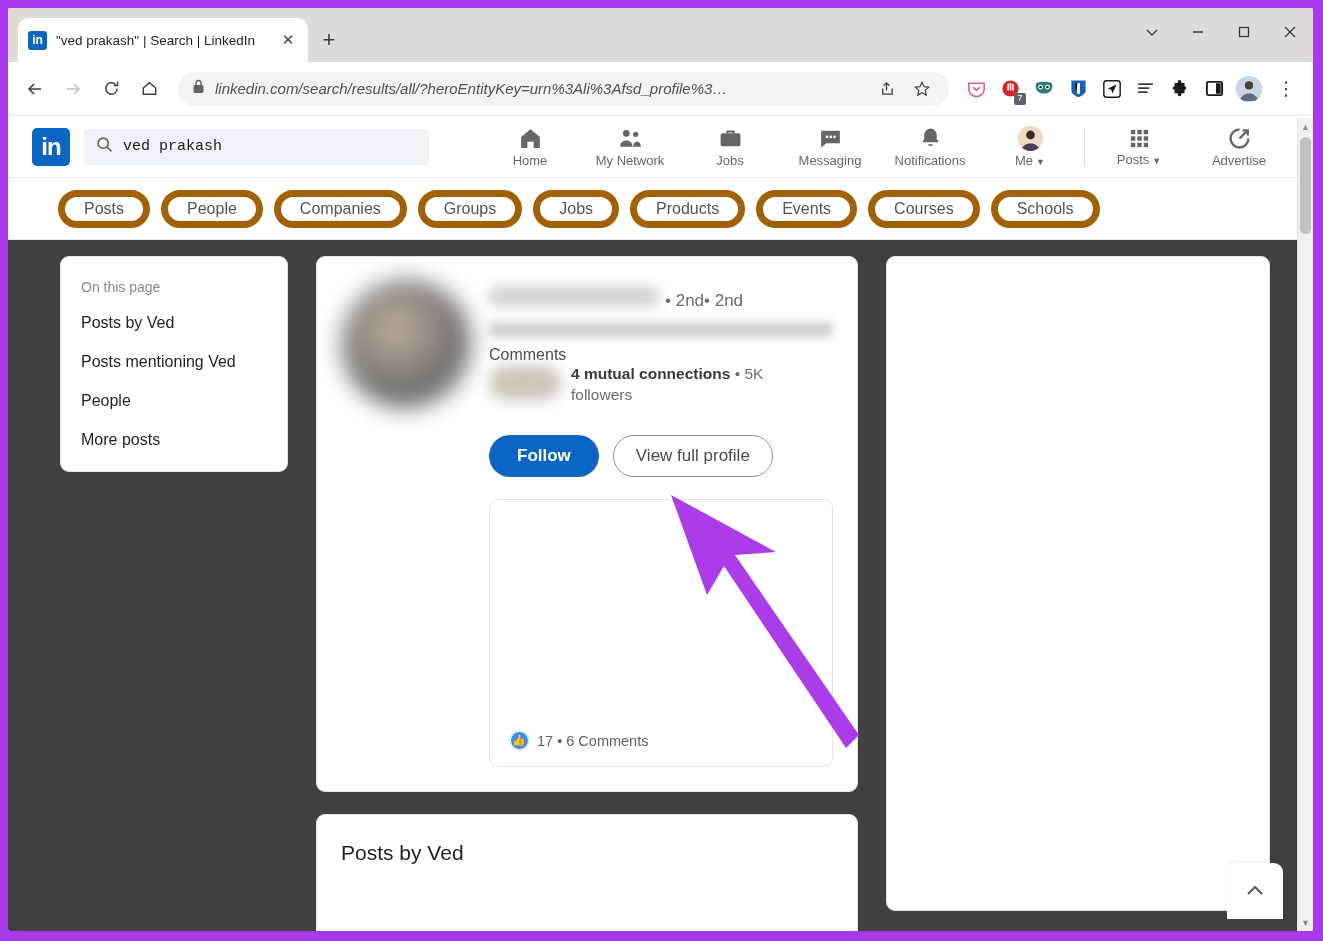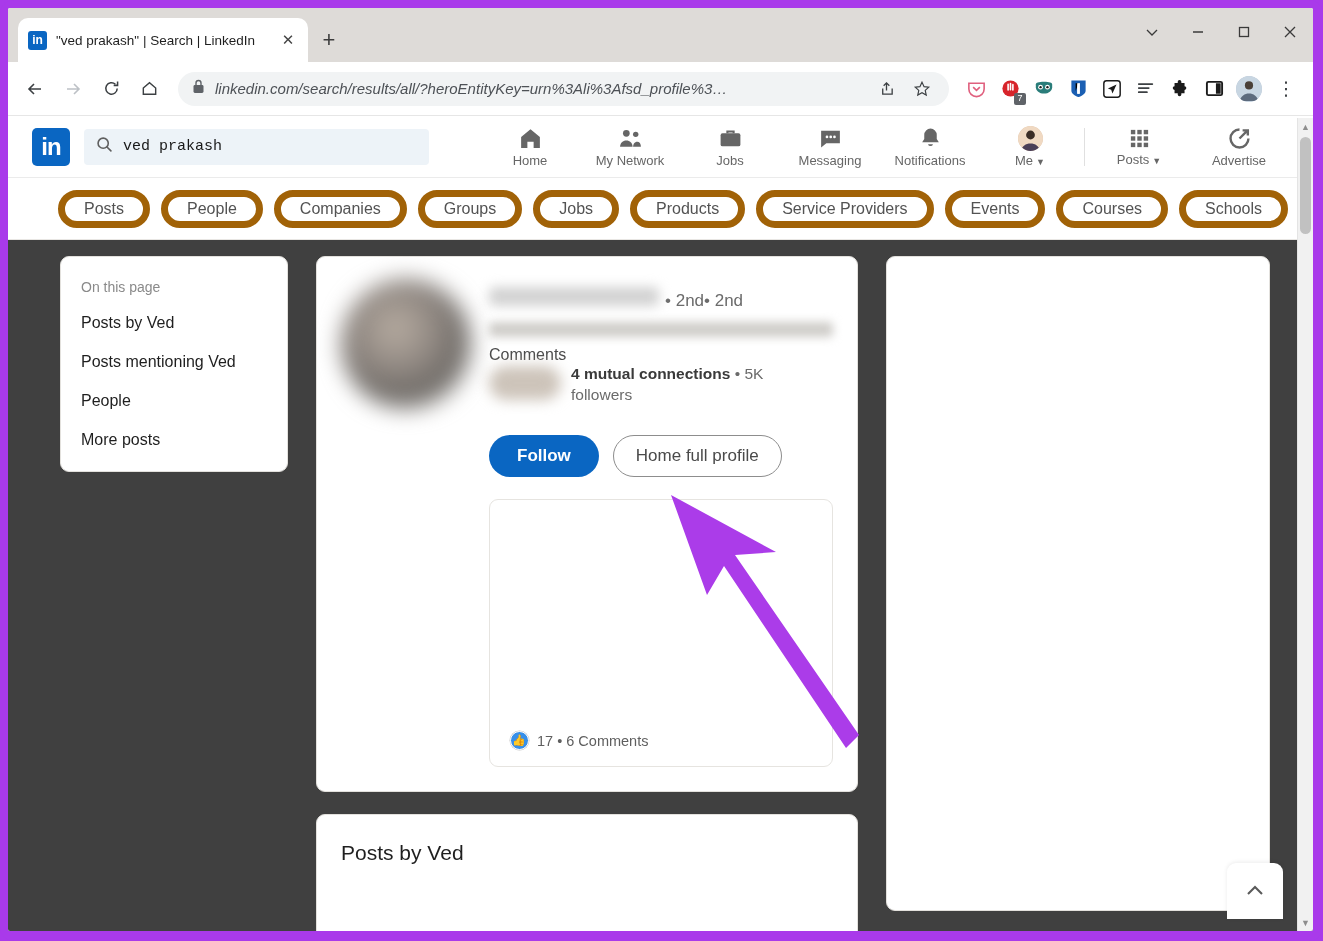--- a/index.html
+++ b/index.html
@@ -478,21 +478,20 @@
     </div>
   </div>
 
   <div class="pillbar">
     <div class="pill">Posts</div>
     <div class="pill">People</div>
     <div class="pill">Companies</div>
     <div class="pill">Groups</div>
     <div class="pill">Jobs</div>
     <div class="pill">Products</div>
-    <div class="pill">Service Providers</div>
     <div class="pill">Events</div>
     <div class="pill">Courses</div>
     <div class="pill">Schools</div>
   </div>
 
   <div class="page">
    <div class="page-inner">
 
     <div class="col-left">
       <div class="card onthispage">
@@ -518,21 +517,21 @@
             <div class="pf-loc">Comments</div>
             <div class="pf-mutual">
               <span class="blurfaces"></span>
               <span class="pf-mutual-txt"><b>4 mutual connections</b><span> • 5K followers</span></span>
             </div>
           </div>
         </div>
 
         <div class="pf-actions">
           <div class="btn-follow">Follow</div>
-          <div class="btn-outline">Home full profile</div>
+          <div class="btn-outline">View full profile</div>
         </div>
 
         <div class="postpreview">
           <div class="pp-footer">
             <span class="like-icon">👍</span>
             <span class="pp-meta">17 • 6 Comments</span>
           </div>
         </div>
       </div>
 

